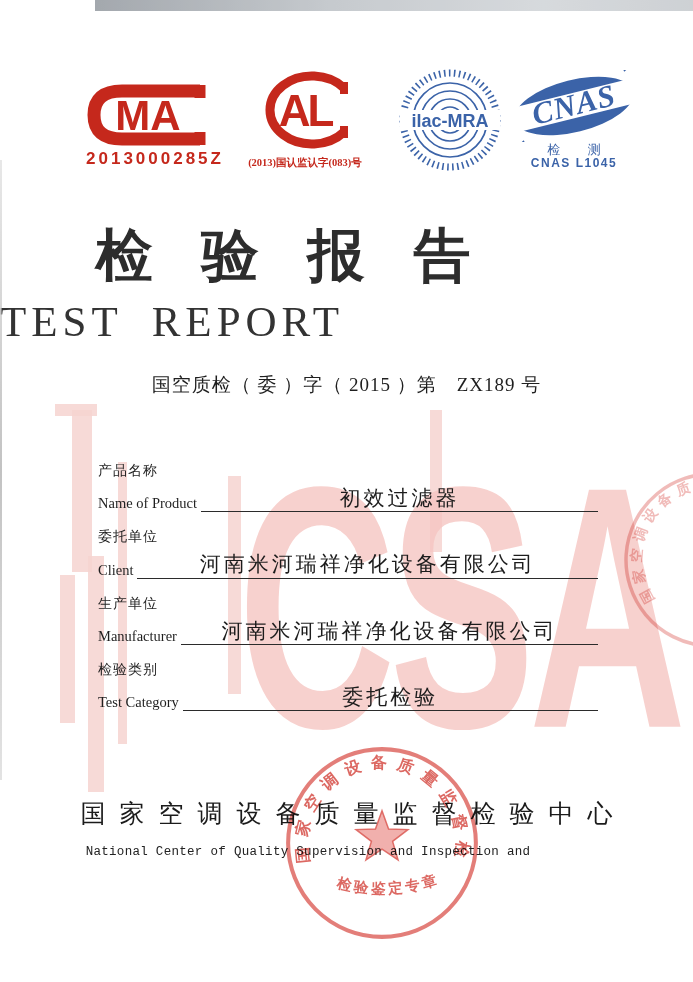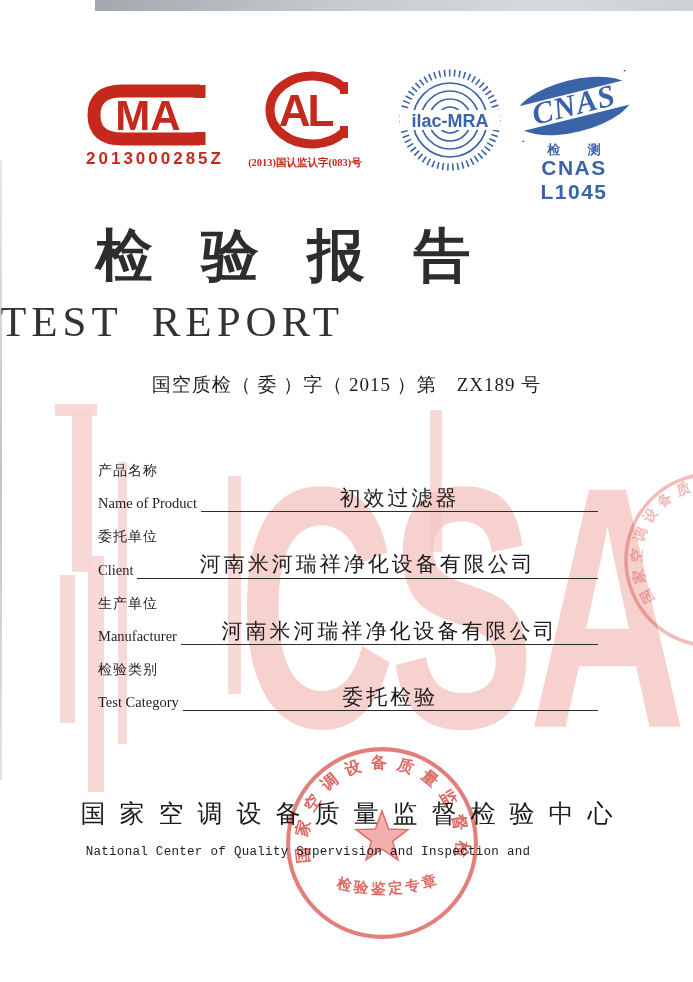--- a/index.html
+++ b/index.html
@@ -21,23 +21,23 @@
     font-family:"Liberation Sans",sans-serif;font-weight:900;font-size:218px;line-height:218px;
     letter-spacing:-6px;color:#f6c6c2;opacity:.8;transform:scaleY(1.58);transform-origin:top left;
   }
   
   .logo{position:absolute;z-index:2;}
   .red-num{position:absolute;left:72px;top:149px;width:166px;text-align:center;z-index:2;
     font-family:"Liberation Sans",sans-serif;font-weight:bold;font-size:17px;letter-spacing:3px;color:#c5281c;}
   .cal-caption{position:absolute;left:225px;top:156px;width:160px;text-align:center;z-index:2;
     font-family:Liberation Serif, serif;font-weight:bold;font-size:10.5px;color:#c5281c;}
   .cnas-sub{position:absolute;left:505px;top:141px;width:138px;text-align:center;z-index:2;
-    font-family:"Liberation Sans",sans-serif;font-weight:bold;font-size:13px;letter-spacing:12px;text-indent:12px;color:#3b63a8;}
+    font-family:"Liberation Sans",sans-serif;font-weight:normal;font-size:13px;letter-spacing:12px;text-indent:12px;color:#3b63a8;}
   .cnas-code{position:absolute;left:505px;top:156px;width:138px;text-align:center;z-index:2;
-    font-family:"Liberation Sans",sans-serif;font-weight:bold;font-size:21px;letter-spacing:1.5px;color:#3b63a8;}
+    font-family:"Liberation Sans",sans-serif;font-weight:bold;font-size:12px;letter-spacing:1.5px;color:#3b63a8;}
   
   .title-cn{position:absolute;left:0;top:218px;width:566px;text-align:center;z-index:2;
     font-family:"Liberation Sans",sans-serif;font-weight:700;font-size:57px;color:#2d2d2d;
     letter-spacing:49px;text-indent:49px;}
   .title-en{position:absolute;left:0;top:297px;width:693px;text-align:left;z-index:2;
     font-family:"Liberation Serif",serif;font-size:43px;color:#333;letter-spacing:5px;word-spacing:14px;}
   .report-no{position:absolute;left:0;top:372px;width:693px;text-align:center;z-index:2;
     font-size:19px;color:#1f1f1f;letter-spacing:1px;}
   
   .fields{position:absolute;left:98px;top:462px;width:500px;z-index:2;}

